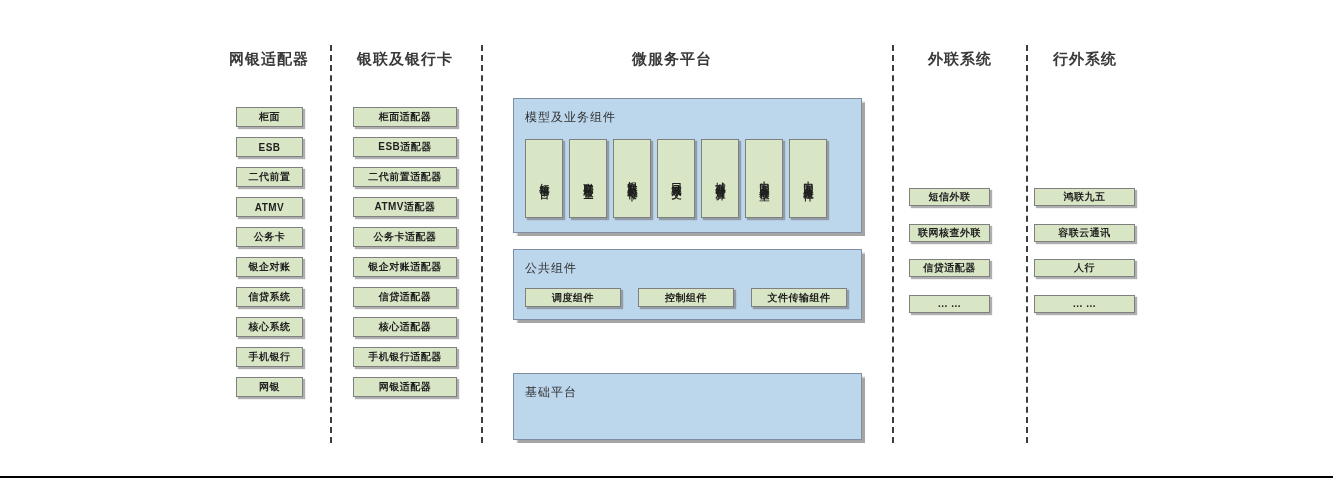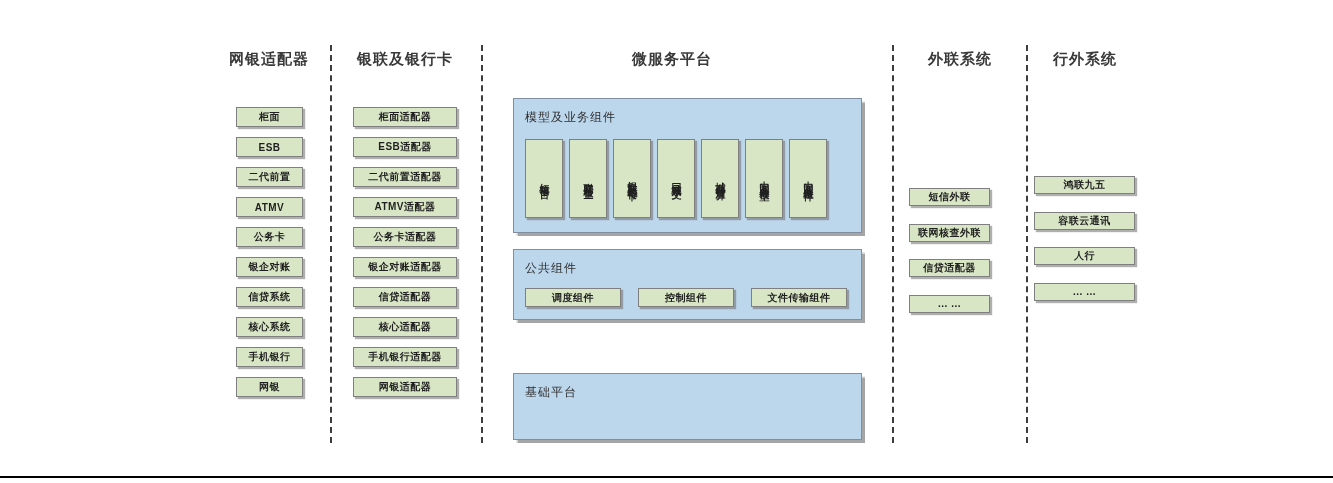--- a/index.html
+++ b/index.html
@@ -22,21 +22,21 @@
     display:flex; align-items:center; justify-content:center;
     font-size:10px; font-weight:bold; color:#1f1f1f; letter-spacing:0.5px;
     box-sizing:border-box; text-align:center;
   }
   .list-col1 { left:236px; top:107px; width:67px; gap:10px; }
   .list-col1 .gbox { height:20px; width:67px; }
   .list-col2 { left:353px; top:107px; width:104px; gap:10px; }
   .list-col2 .gbox { height:20px; width:104px; }
   .list-col4 { left:909px;  top:188px; width:101px; gap:17.5px; }
   .list-col4 .gbox { height:18px; width:81px; }
-  .list-col5 { left:1034px; top:176px; width:101px; gap:17.5px; }
+  .list-col5 { left:1034px; top:188px; width:101px; gap:17.5px; }
   .list-col5 .gbox { height:18px; width:101px; }
   .bluebox {
     position:absolute; left:513px; width:349px;
     background:#bcd6ec; border:1px solid #7f8ea0;
     box-shadow:2.5px 2.5px 1px rgba(105,105,105,0.6);
     box-sizing:border-box;
   }
   .bluebox .group-title {
     position:absolute; left:11px; top:10px;
     font-size:12px; color:#2f2f2f; letter-spacing:1px;

